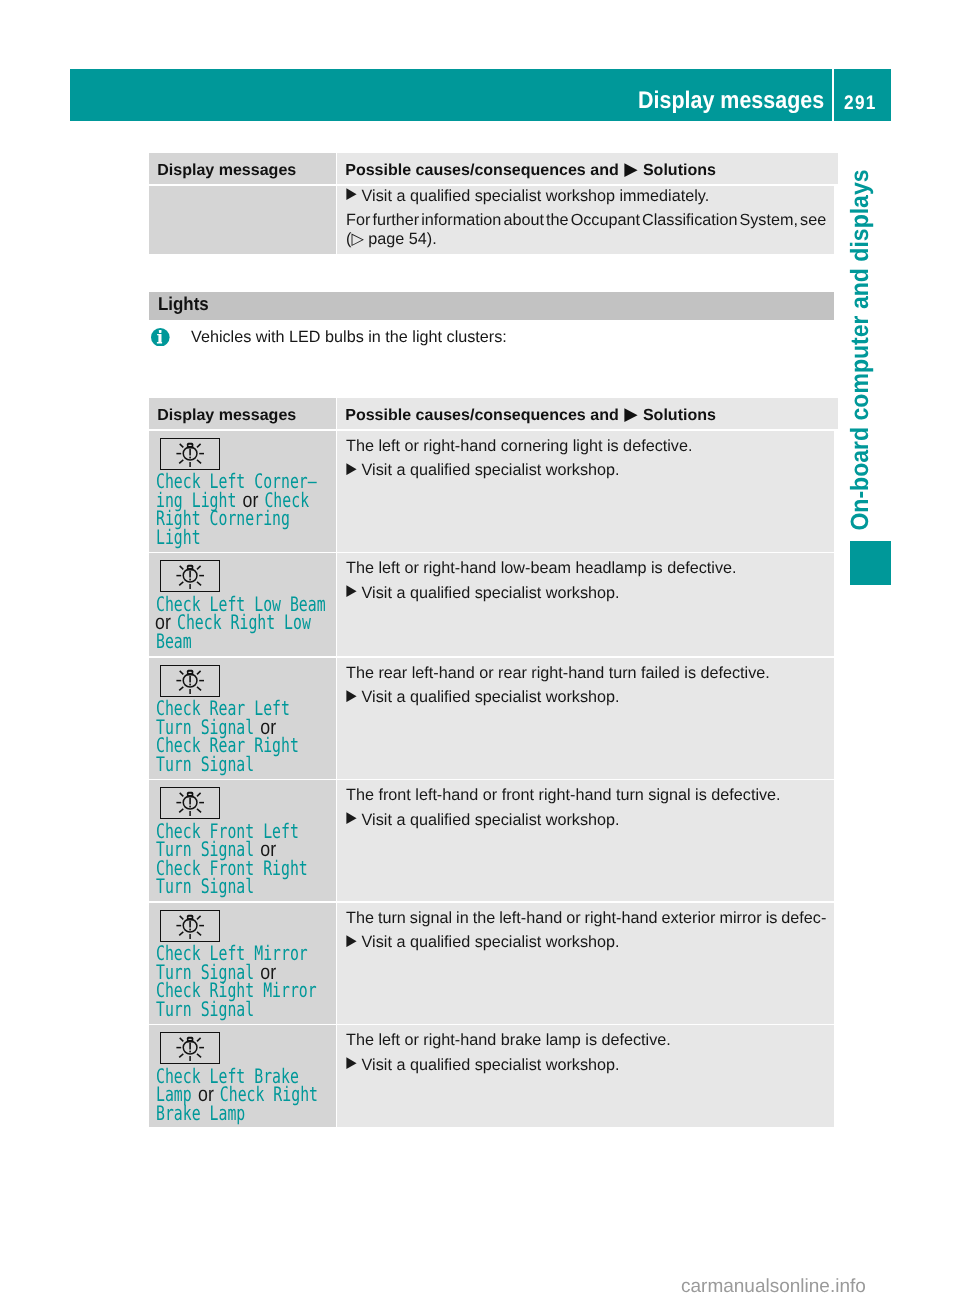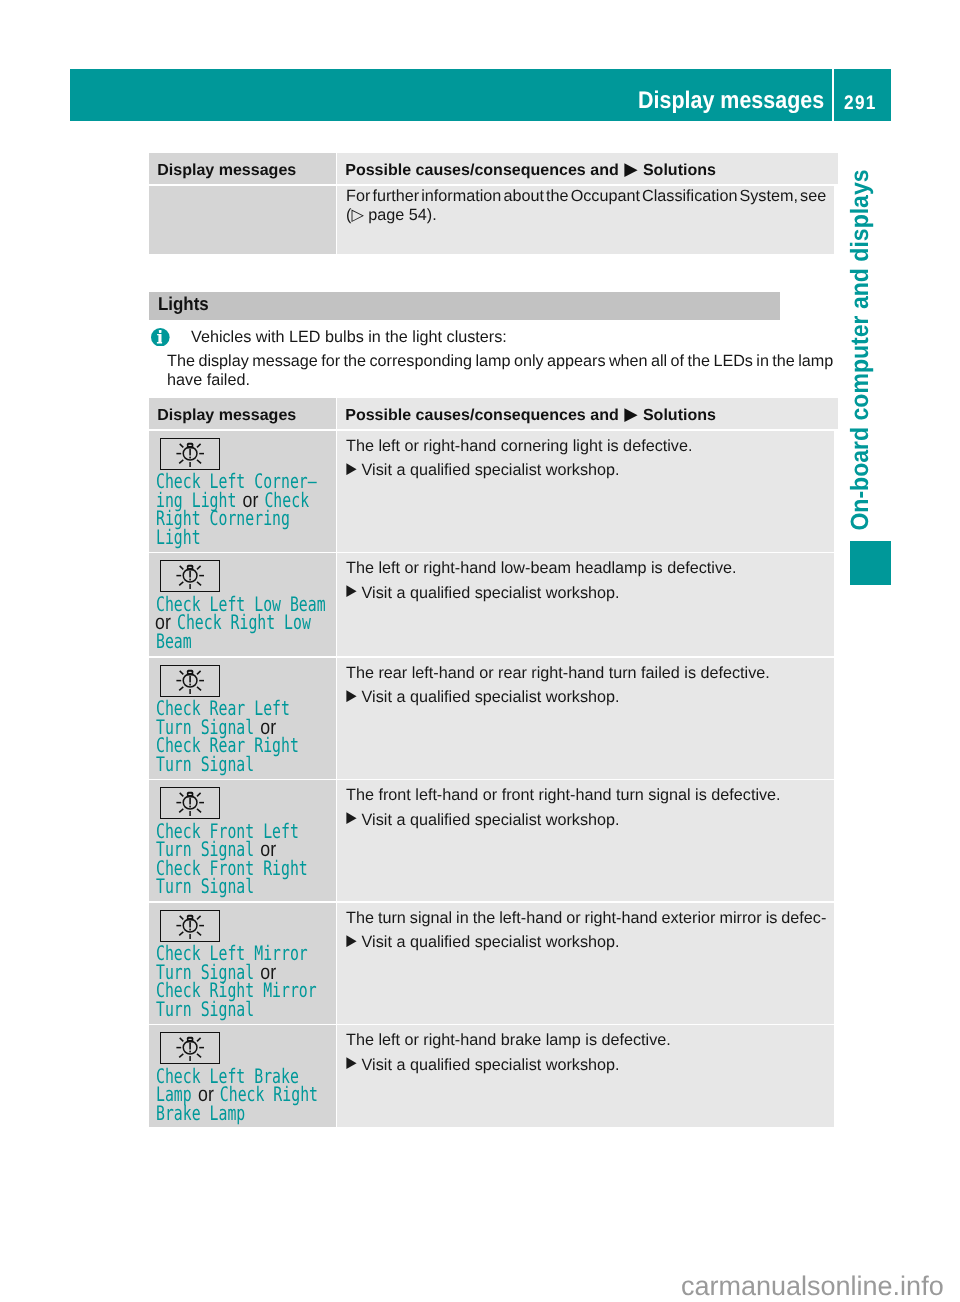--- a/index.html
+++ b/index.html
@@ -54,28 +54,28 @@
   .icon-box{width:60px;height:32px;border:1.4px solid #111;background:transparent;
        box-sizing:border-box;}
   .bulb{display:block;margin:0;}
   .code{font-family:"DejaVu Sans Mono",monospace;font-size:20px;color:#009899;
        white-space:pre;}
   .plain{font-family:"Liberation Sans",sans-serif;font-size:21px;color:#171717;
        display:inline-block;transform:scaleX(1.14);transform-origin:50% 50%;
        vertical-align:baseline;}
 
   
-  .sec-h{position:absolute;left:149px;width:631px;height:28px;background:#c2c2c2;}
+  .sec-h{position:absolute;left:149px;width:685px;height:28px;background:#c2c2c2;}
   .sec-h span{position:absolute;left:9px;top:1.8px;transform-origin:0 50%;
        transform:scaleX(.91);font-size:18.6px;font-weight:bold;color:#111;line-height:20px;}
 
   .note{position:absolute;}
   .note .ic{position:absolute;left:2px;top:0.4px;width:18.6px;height:18.6px;line-height:0;}
   .watermark{position:absolute;left:681px;top:1272.5px;color:#9a9a9a;
-       font-size:27px;line-height:27px;white-space:nowrap;}
+       font-size:19px;line-height:27px;white-space:nowrap;}
   .c2-inner{position:absolute;left:9px;right:8px;}
   .lbl-line{line-height:18.5px;white-space:nowrap;height:18.5px;
        transform:scaleX(.7415);transform-origin:0 50%;}
   .lbl-line .plain{margin:0 9.6px;}
   .lbl-line .plain:first-child{margin-left:0;}
   .lbl-line .plain:last-child{margin-right:0;}
   .lbl-txt{margin-top:2.5px;position:relative;left:-4.5px;}
   .tri,.tri-sm{display:block;}
   .tline{white-space:nowrap;}
 
@@ -109,20 +109,28 @@
                 <path d="M0.4 0.3 L13.6 7.15 L0.4 14.0 Z" fill="#111"></path>
               </svg></span><span>Solutions</span></span>
         </div>
       </div>
       <div class="trow" style="height:68px;margin-top:2px">
         <div class="c1">
           <div class="lbl" style="top:8px"></div>
         </div>
         <div class="c2">
           <div class="c2-inner" style="top:0.7px">
+            <div class="btxt bullet">
+              <span class="mk">
+                <svg class="tri-sm" width="11" height="12.4" viewBox="0 0 11 12.4" aria-hidden="true">
+                  <path d="M0.4 0.3 L10.6 6.2 L0.4 12.1 Z" fill="#1a1a1a"></path>
+                </svg>
+              </span>
+              <div class="tline">Visit a qualified specialist workshop immediately.</div>
+            </div>
             <div class="btxt para">
               <div class="tline" style="word-spacing: -2.4px;">For further information about the Occupant Classification System, see</div>
               <div class="tline">(▷ page 54).</div>
             </div>
           </div>
         </div>
       </div>
     </div>
 
   <div class="sec-h" style="top:292px">
@@ -130,24 +138,20 @@
   </div>
   <div class="note" style="left:149px;top:327.5px;width:700px">
     <span class="ic">
       <svg width="18.6" height="18.6" viewBox="0 0 18.6 18.6">
           <circle cx="9.3" cy="9.3" r="9.3" fill="#009899"></circle>
           <rect x="7.9" y="1.9" width="2.6" height="3.0" rx="0.6" fill="#fff"></rect>
           <path d="M6.1 6.0 H10.5 V14.1 H11.1 V15.6 H5.9 V14.1 H7.4 V7.3 H6.1 Z" fill="#fff"></path>
         </svg>
     </span>
     <div class="btxt note-l1">Vehicles with LED bulbs in the light clusters:</div>
-    <div class="btxt note-rest" id="note-body">
-        <div class="tline" style="word-spacing: -1.1px;">The display message for the corresponding lamp only appears when all of the LEDs in the lamp</div>
-        <div class="tline">have failed.</div>
-      </div>
   </div>
 
   <div class="tbl" id="tbl-main" style="top:398px">
       <div class="thead">
         <div class="c1">
           <span class="th-txt">Display messages</span>
         </div>
         <div class="c2">
           <span class="th-txt"><span>Possible causes/consequences and</span><span class="mkbig"><svg class="tri" width="14" height="14.3" viewBox="0 0 14 14.3" aria-hidden="true">
                 <path d="M0.4 0.3 L13.6 7.15 L0.4 14.0 Z" fill="#111"></path>

